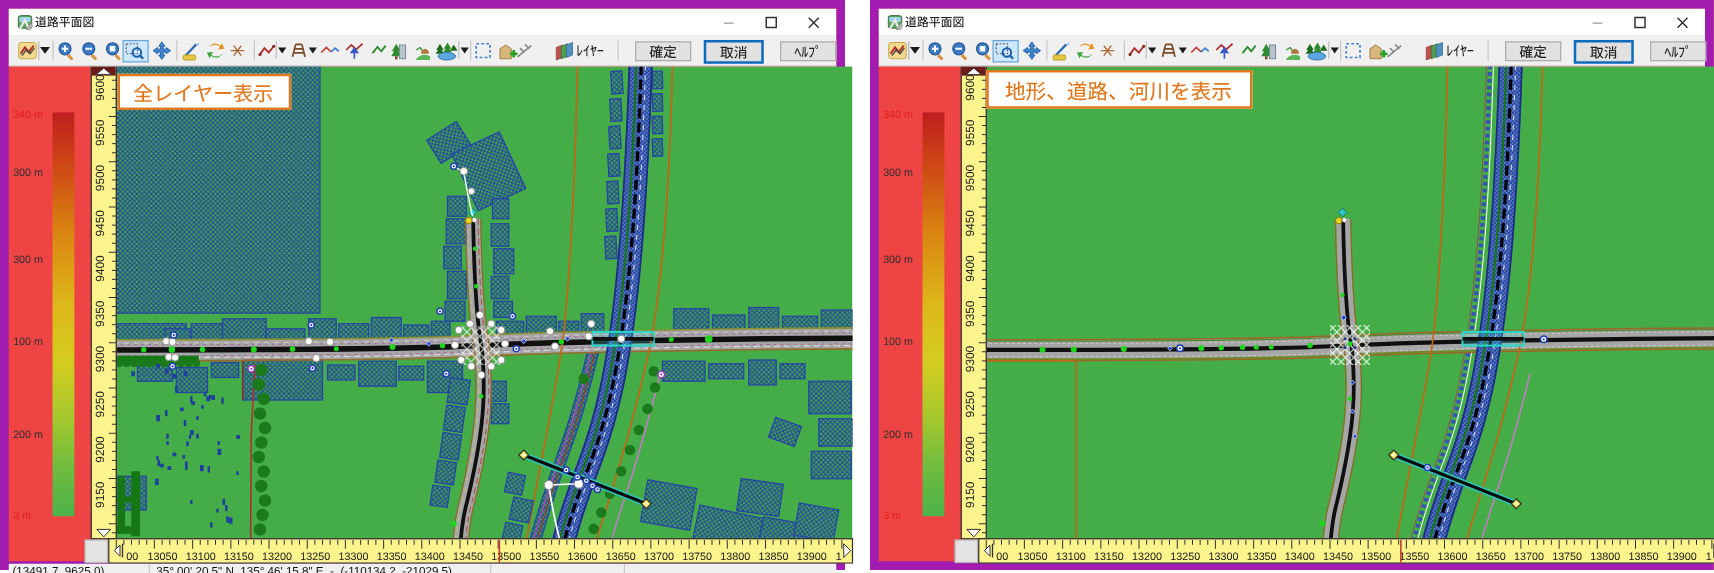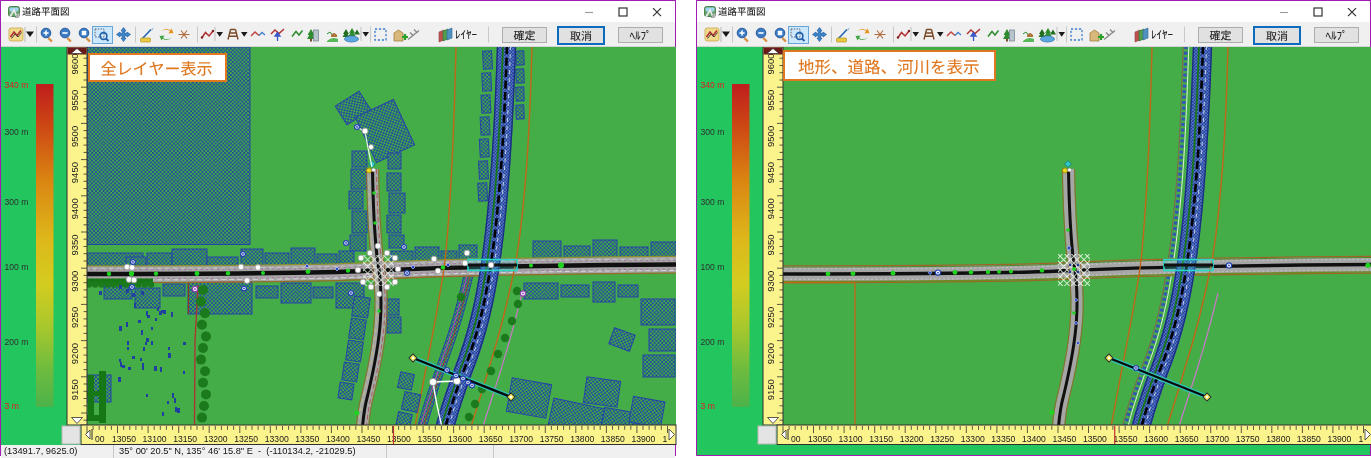--- a/index.html
+++ b/index.html
@@ -1,15 +1,15 @@
 <!DOCTYPE html>
 <html><head><meta charset="utf-8"><style>
 *{margin:0;padding:0;box-sizing:border-box}
 html,body{width:1371px;height:458px;background:#FFF;font-family:"Liberation Sans",sans-serif;overflow:hidden}
-.win{position:absolute;top:0;height:456px;background:#22c55e;border:1px solid #a21caf}
+.win{position:absolute;top:0;height:456px;background:#ef4444;border:7px solid #a21caf}
 </style></head><body>
 <div class="win" style="left:0;width:676px">
     <svg style="position:absolute;left:0;top:46px" width="676" height="398" viewBox="0 46 676 398">
       <defs>
 <pattern id="ha" width="3.8" height="3.8" patternUnits="userSpaceOnUse">
 <rect width="3.8" height="3.8" fill="#41A849"></rect>
 <path d="M0 0 L3.8 3.8 M3.8 0 L0 3.8" stroke="#2343A3" stroke-width="0.85"></path>
 </pattern>
 <pattern id="ra" width="3.2" height="3.2" patternUnits="userSpaceOnUse">
 <rect width="3.2" height="3.2" fill="#2A3F96"></rect>

